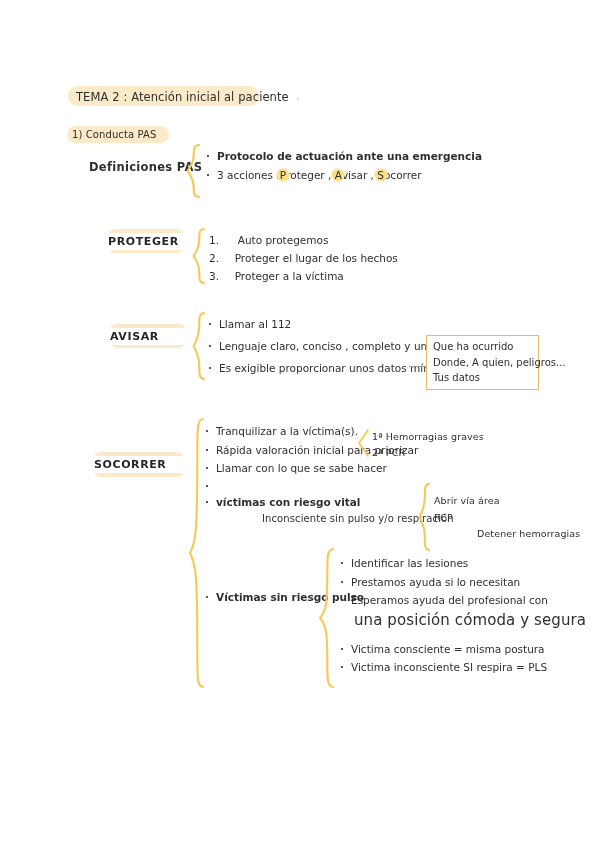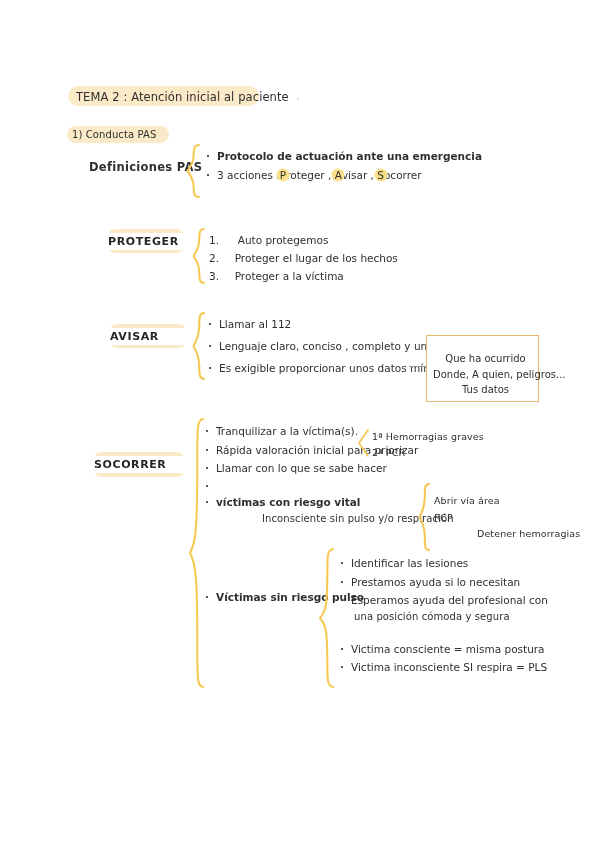--- a/index.html
+++ b/index.html
@@ -8,21 +8,21 @@
     width:609px;height:848px;
     background:#ffffff;
     font-family:"DejaVu Sans","Liberation Sans",sans-serif;
     color:#2b2b2b;
     position:relative;
     overflow:hidden;
   }
   .page{position:relative;width:553px;height:848px;}
 
   
-  .txt{position:absolute;white-space:nowrap;font-size:10px;letter-spacing:.1px;color:#2f2f2f;}
+  .txt{position:absolute;white-space:nowrap;font-size:15px;letter-spacing:.1px;color:#2f2f2f;}
   .txt.sm{font-size:9.5px;}
   .txt.bold{font-weight:bold;}
 
   
   .hl{
     position:absolute;
     background:#fbeac8;
     border-radius:11px;
     z-index:0;
   }
@@ -156,21 +156,21 @@
       <path d="M12 1 C6.5 1.5 7.5 7 7.2 15 C6.9 23 5.6 27 1.5 34 C5.6 41 6.9 45 7.2 53 C7.5 61 6.5 66 12 67"></path>
     </svg>
   </div>
 
   <div class="bul" style="left:208px;top:318px;">Llamar al 112</div>
   <div class="bul" style="left:208px;top:340px;">Lenguaje claro, conciso , completo y uniforme</div>
   <div class="bul" style="left:208px;top:362px;">Es exigible proporcionar unos datos mínimos</div>
 
   <div class="leader" style="left:409px;top:366px;width:18px;"></div>
 
-  <div class="infobox" style="left:426px;top:335px;width:111px;height:50px;padding-top:15px;text-align:center;">
+  <div class="infobox" style="left:426px;top:335px;width:111px;height:50px;padding-top:3px;">
     <div class="line">Que ha ocurrido</div>
     <div class="line">Donde, A quien, peligros...</div>
     <div class="line">Tus datos</div>
   </div>
 
   <div class="chip" style="left:94px;top:452px;width:90px;height:25px;">
     <div class="band">SOCORRER</div>
   </div>
 
   <div class="brace" style="left:188px;top:418px;">

